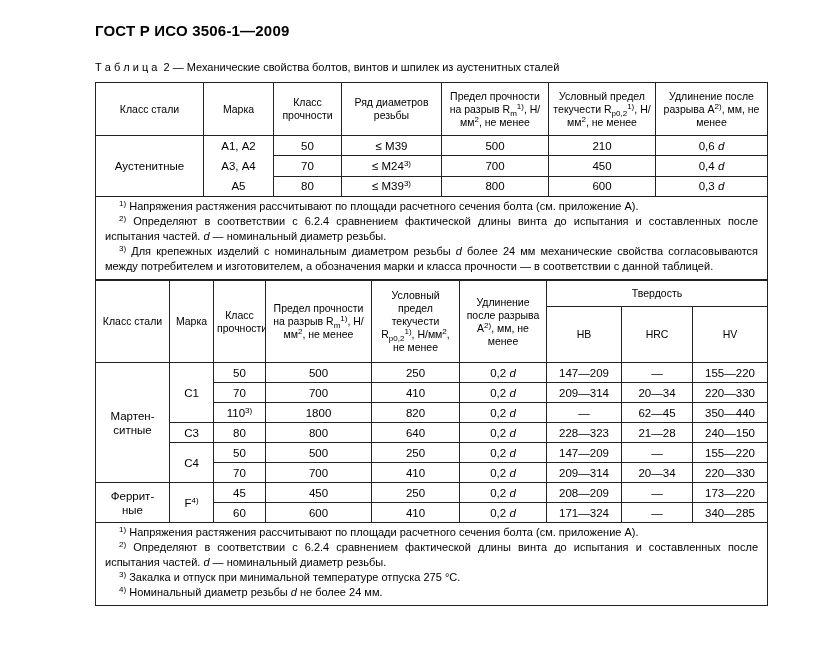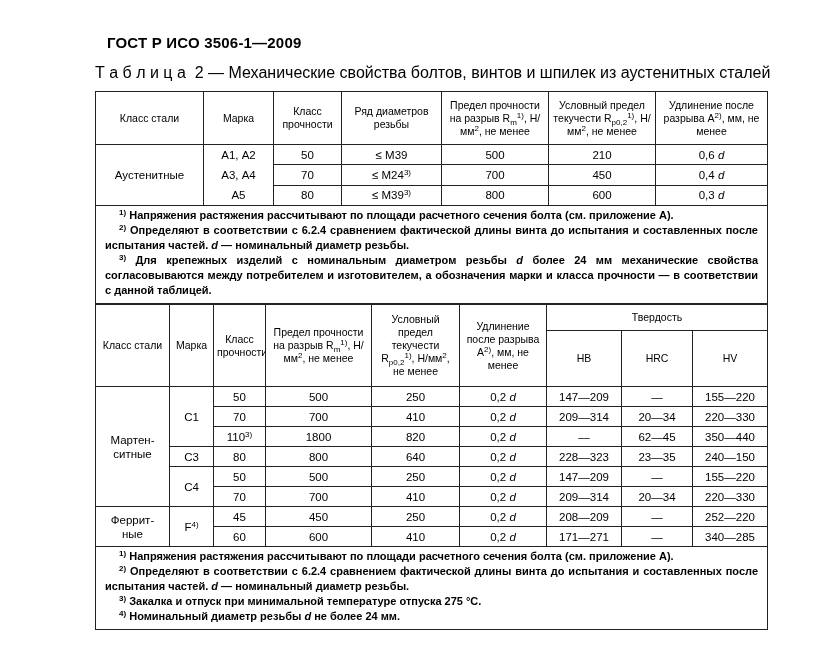--- a/index.html
+++ b/index.html
@@ -4,24 +4,24 @@
 <style>
   html, body { margin:0; padding:0; }
   body {
     width:823px; height:652px;
     background:#ffffff; color:#000;
     font-family:"Liberation Sans", sans-serif;
     overflow:hidden;
   }
   .page { padding:22px 0 0 95px; width:680px; }
   .doc-title {
-    font-size:15px; font-weight:bold; margin:12px; letter-spacing:.2px;
+    font-size:15px; font-weight:bold; margin:0; letter-spacing:.2px;
   }
   .tcaption {
-    font-size:16px; margin:13px 0 9px 0;
+    font-size:11px; margin:22px 0 9px 0;
   }
   .tcaption.second { margin-top:15px; }
   table.gtable {
     border-collapse:collapse; table-layout:fixed; width:672px;
   }
   .gtable th, .gtable td {
     border:1px solid #222;
     text-align:center; vertical-align:middle;
     padding:1px 3px;
     overflow:hidden;
@@ -32,21 +32,21 @@
   .gtable td { font-size:11.5px; line-height:14px; }
   tr.hrow1 { height:26px; }
   tr.hrow2 { height:56px; }
   tr.hrow-t2 { height:53px; }
   tr.drow { height:20px; }
   td.stack { padding:0; }
   td.stack div {
     height:20px; display:flex; align-items:center; justify-content:center;
   }
   td.fncell {
-    text-align:left; padding:2px 9px 5px 9px; vertical-align:top;font-weight:bold;
+    text-align:left; padding:2px 9px 5px 9px; vertical-align:top;
   }
   p.fn {
     margin:0; font-size:11px; line-height:15px;
     text-align:justify; text-indent:14px;
   }
   sub, sup { font-size:8px; line-height:0; }
   sub { vertical-align:-3px; }
   sup { vertical-align:4px; }
   i { font-style:italic; }
 </style>
@@ -177,21 +177,21 @@
         <td>62—45</td>
         <td>350—440</td>
       </tr>
       <tr class="drow">
         <td>С3</td>
         <td>80</td>
         <td>800</td>
         <td>640</td>
         <td>0,2 <i>d</i></td>
         <td>228—323</td>
-        <td>23—35</td>
+        <td>21—28</td>
         <td>240—150</td>
       </tr>
       <tr class="drow">
         <td rowspan="2">С4</td>
         <td>50</td>
         <td>500</td>
         <td>250</td>
         <td>0,2 <i>d</i></td>
         <td>147—209</td>
         <td>—</td>
@@ -208,28 +208,28 @@
       </tr>
       <tr class="drow">
         <td rowspan="2">Феррит-<br>ные</td>
         <td rowspan="2">F<sup>4)</sup></td>
         <td>45</td>
         <td>450</td>
         <td>250</td>
         <td>0,2 <i>d</i></td>
         <td>208—209</td>
         <td>—</td>
-        <td>252—220</td>
+        <td>173—220</td>
       </tr>
       <tr class="drow">
         <td>60</td>
         <td>600</td>
         <td>410</td>
         <td>0,2 <i>d</i></td>
-        <td>171—271</td>
+        <td>171—324</td>
         <td>—</td>
         <td>340—285</td>
       </tr>
       <tr>
         <td colspan="9" class="fncell">
           <p class="fn"><sup>1)</sup> Напряжения растяжения рассчитывают по площади расчетного сечения болта (см. приложение А).</p>
           <p class="fn"><sup>2)</sup> Определяют в соответствии с 6.2.4 сравнением фактической длины винта до испытания и составленных после испытания частей. <i>d</i> — номинальный диаметр резьбы.</p>
           <p class="fn"><sup>3)</sup> Закалка и отпуск при минимальной температуре отпуска 275 °С.</p>
           <p class="fn"><sup>4)</sup> Номинальный диаметр резьбы <i>d</i> не более 24 мм.</p>
         </td>

